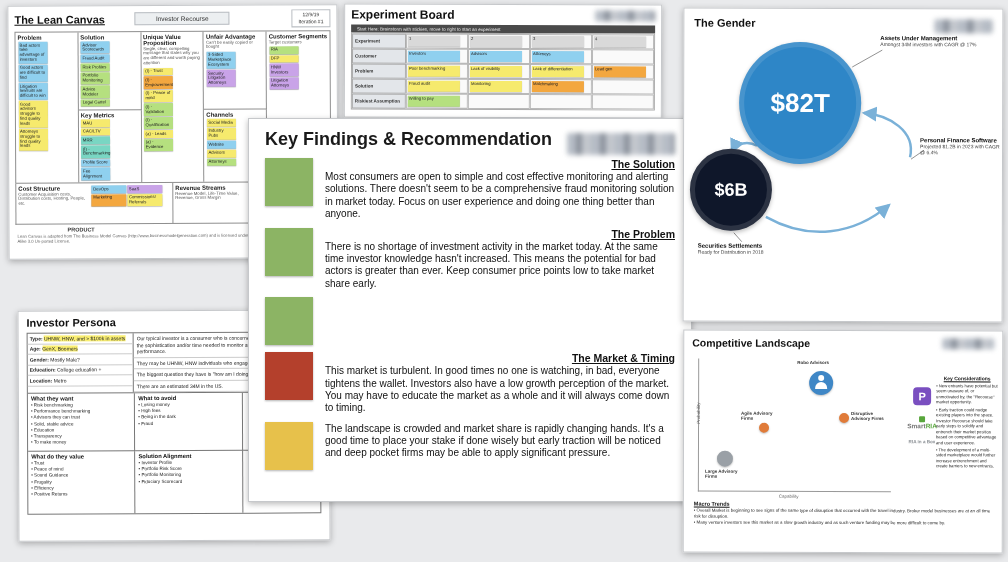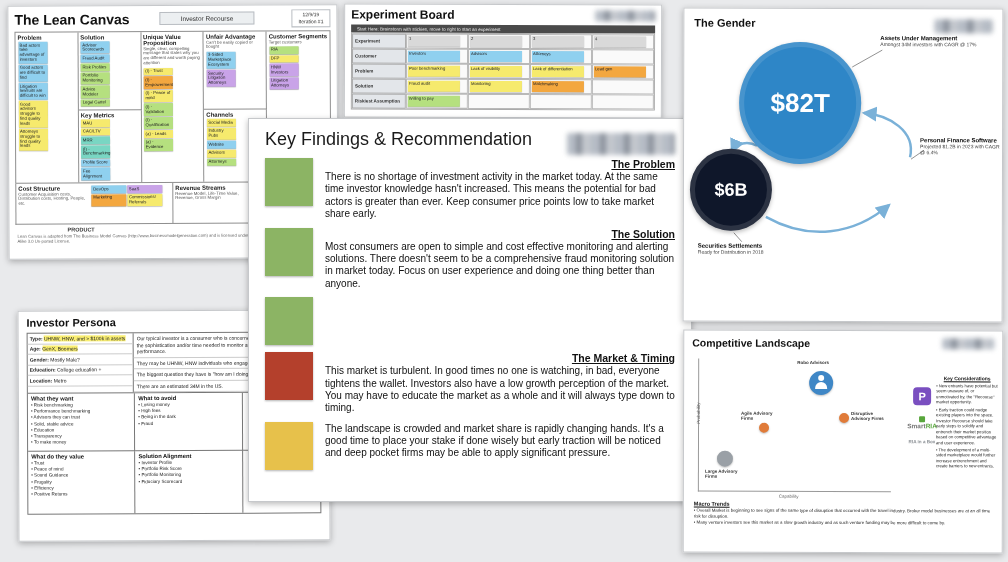--- a/index.html
+++ b/index.html
@@ -7,21 +7,21 @@
   .card{position:absolute;background:#fff;border:1px solid #c6c8cb;box-shadow:0 2px 6px rgba(0,0,0,.28);box-sizing:border-box;}
 
   
   .c-blue{background:#8fd0ef}.c-yellow{background:#f6ea6d}.c-green{background:#b5e07f}
   .c-orange{background:#f3a73f}.c-purple{background:#c9a3e8}.c-teal{background:#79d6c3}
   .c-gray{background:#d9d9d9}.c-none{background:transparent;box-shadow:none!important}
 
   
   .lean{left:8px;top:5px;width:330px;height:254px;z-index:10;transform:rotate(-0.3deg);}
   .lean-head{display:flex;align-items:center;padding:4px 6px 3px;}
-  .lean-title{font-weight:bold;font-size:14px;color:#111;}
+  .lean-title{font-weight:bold;font-size:11px;color:#111;text-decoration:underline;}
   .lean-project{margin-left:30px;background:#eceff1;border:1px solid #b9bdc2;font-size:6.5px;padding:2px 20px;color:#333;}
   .lean-date{margin-left:auto;border:1px solid #b9bdc2;font-size:5px;text-align:center;padding:1px 6px;line-height:1.35;color:#333;}
   .lean-grid{margin:0 6px;border:1px solid #8f8f8f;display:grid;grid-template-columns:repeat(5,1fr);grid-template-rows:78px 72px;background:#fff;}
   .lc-cell{padding:2px;overflow:hidden;border-right:1px solid #8f8f8f;box-sizing:border-box;}
   .a-problem{grid-area:1/1/3/2}.a-solution{grid-area:1/2/2/3;border-bottom:1px solid #8f8f8f}
   .a-uvp{grid-area:1/3/3/4}.a-unfair{grid-area:1/4/2/5;border-bottom:1px solid #8f8f8f}
   .a-segments{grid-area:1/5/3/6;border-right:0}.a-metrics{grid-area:2/2/3/3}.a-channels{grid-area:2/4/3/5}
   .lc-h{font-size:6px;font-weight:bold;color:#222;margin-bottom:1px;}
   .lc-desc{font-size:4.3px;color:#555;line-height:1.15;margin-bottom:1px;}
   .lc-notes{display:flex;flex-wrap:wrap;align-content:flex-start;}
@@ -56,21 +56,21 @@
   .mk-small{left:196px;top:150px;width:56px;height:56px;background:#d337c5;font-size:10px;}
   .mk-ann{position:absolute;}
   .mk-ann-t{font-size:6px;font-weight:bold;color:#111;}
   .mk-ann-d{font-size:5px;color:#444;line-height:1.25;}
   .mk-a1{left:196px;top:26px;width:118px;}
   .mk-a2{left:236px;top:128px;width:80px;}
   .mk-a3{left:14px;top:234px;width:120px;}
 
   
   .kf{left:248px;top:118px;width:444px;height:384px;z-index:50;padding:10px 16px;}
-  .kf-title{font-size:18px;font-weight:normal;color:#1a1a1a;margin:0 0 8px;}
+  .kf-title{font-size:18px;font-weight:bold;color:#1a1a1a;margin:0 0 8px;}
   .kf-logo{position:absolute;right:16px;top:14px;}
   .kf-row{display:flex;gap:12px;margin-bottom:7px;align-items:flex-start;}
   .kf-square{width:48px;height:48px;flex:0 0 48px;box-shadow:0 1px 2px rgba(0,0,0,.3);}
   .kq-green{background:#8cb464}.kq-red{background:#b4402c}.kq-amber{background:#e7c14b}
   .kf-heading{text-align:right;font-weight:bold;font-size:10.5px;text-decoration:underline;color:#111;}
   .kf-text{font-size:10px;color:#111;line-height:1.24;margin-top:1px;}
   .kf-scale{position:relative;margin-top:10px;}
   .kf-bar{position:relative;height:9px;border-radius:2px;background:linear-gradient(90deg,#9e2f1f 0%,#c05a2a 28%,#c9a63c 52%,#7fa83f 74%,#3f8a48 100%);}
   .kf-marker{position:absolute;top:-6px;width:12px;height:14px;background:#4f7fc1;clip-path:polygon(0 0,100% 0,100% 55%,50% 100%,0 55%);transform:translateX(-50%);}
   .kf-scale-labels{display:flex;justify-content:space-between;margin-top:4px;font-size:10px;font-weight:bold;text-decoration:underline;color:#111;}
@@ -389,39 +389,39 @@
   </section>
 
   <section class="card kf">
     <div class="kf-title">Key Findings &amp; Recommendation</div>
     <div class="blur-logo kf-logo"></div>
     <div class="kf-sections">
 
     <div class="kf-row">
         <div class="kf-square kq-green"></div>
         <div class="kf-body">
-          <div class="kf-heading">The Problem</div>
-          <div class="kf-text">There is no shortage of investment activity in the market today. At the same time investor knowledge hasn't increased. This means the potential for bad actors is greater than ever. Keep consumer price points low to take market share early.</div>
+          <div class="kf-heading">The Solution</div>
+          <div class="kf-text">Most consumers are open to simple and cost effective monitoring and alerting solutions. There doesn't seem to be a comprehensive fraud monitoring solution in market today. Focus on user experience and doing one thing better than anyone.</div>
         </div>
       </div>
         <div class="kf-row">
         <div class="kf-square kq-green"></div>
         <div class="kf-body">
-          <div class="kf-heading">The Solution</div>
-          <div class="kf-text">Most consumers are open to simple and cost effective monitoring and alerting solutions. There doesn't seem to be a comprehensive fraud monitoring solution in market today. Focus on user experience and doing one thing better than anyone.</div>
+          <div class="kf-heading">The Problem</div>
+          <div class="kf-text">There is no shortage of investment activity in the market today. At the same time investor knowledge hasn't increased. This means the potential for bad actors is greater than ever. Keep consumer price points low to take market share early.</div>
         </div>
       </div>
         <div class="kf-row">
         <div class="kf-square kq-green"></div>
       </div>
         <div class="kf-row">
         <div class="kf-square kq-red"></div>
         <div class="kf-body">
           <div class="kf-heading">The Market &amp; Timing</div>
-          <div class="kf-text">This market is turbulent. In good times no one is watching, in bad, everyone tightens the wallet. Investors also have a low growth perception of the market. You may have to educate the market as a whole and it will always type down to timing.</div>
+          <div class="kf-text">This market is turbulent. In good times no one is watching, in bad, everyone tightens the wallet. Investors also have a low growth perception of the market. You may have to educate the market as a whole and it will always come down to timing.</div>
         </div>
       </div>
         <div class="kf-row">
         <div class="kf-square kq-amber"></div>
         <div class="kf-body">
           <div class="kf-text">The landscape is crowded and market share is rapidly changing hands. It's a good time to place your stake if done wisely but early traction will be noticed and deep pocket firms may be able to apply significant pressure.</div>
         </div>
       </div>
       </div>
   </section>

